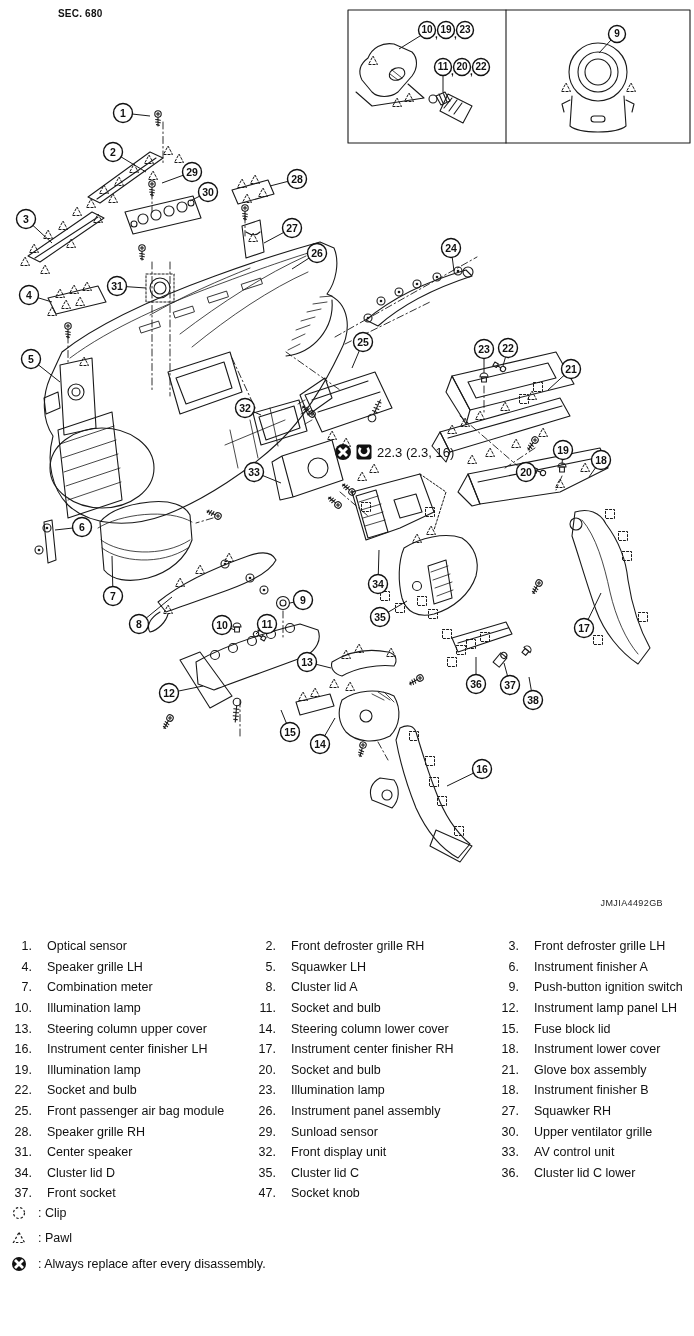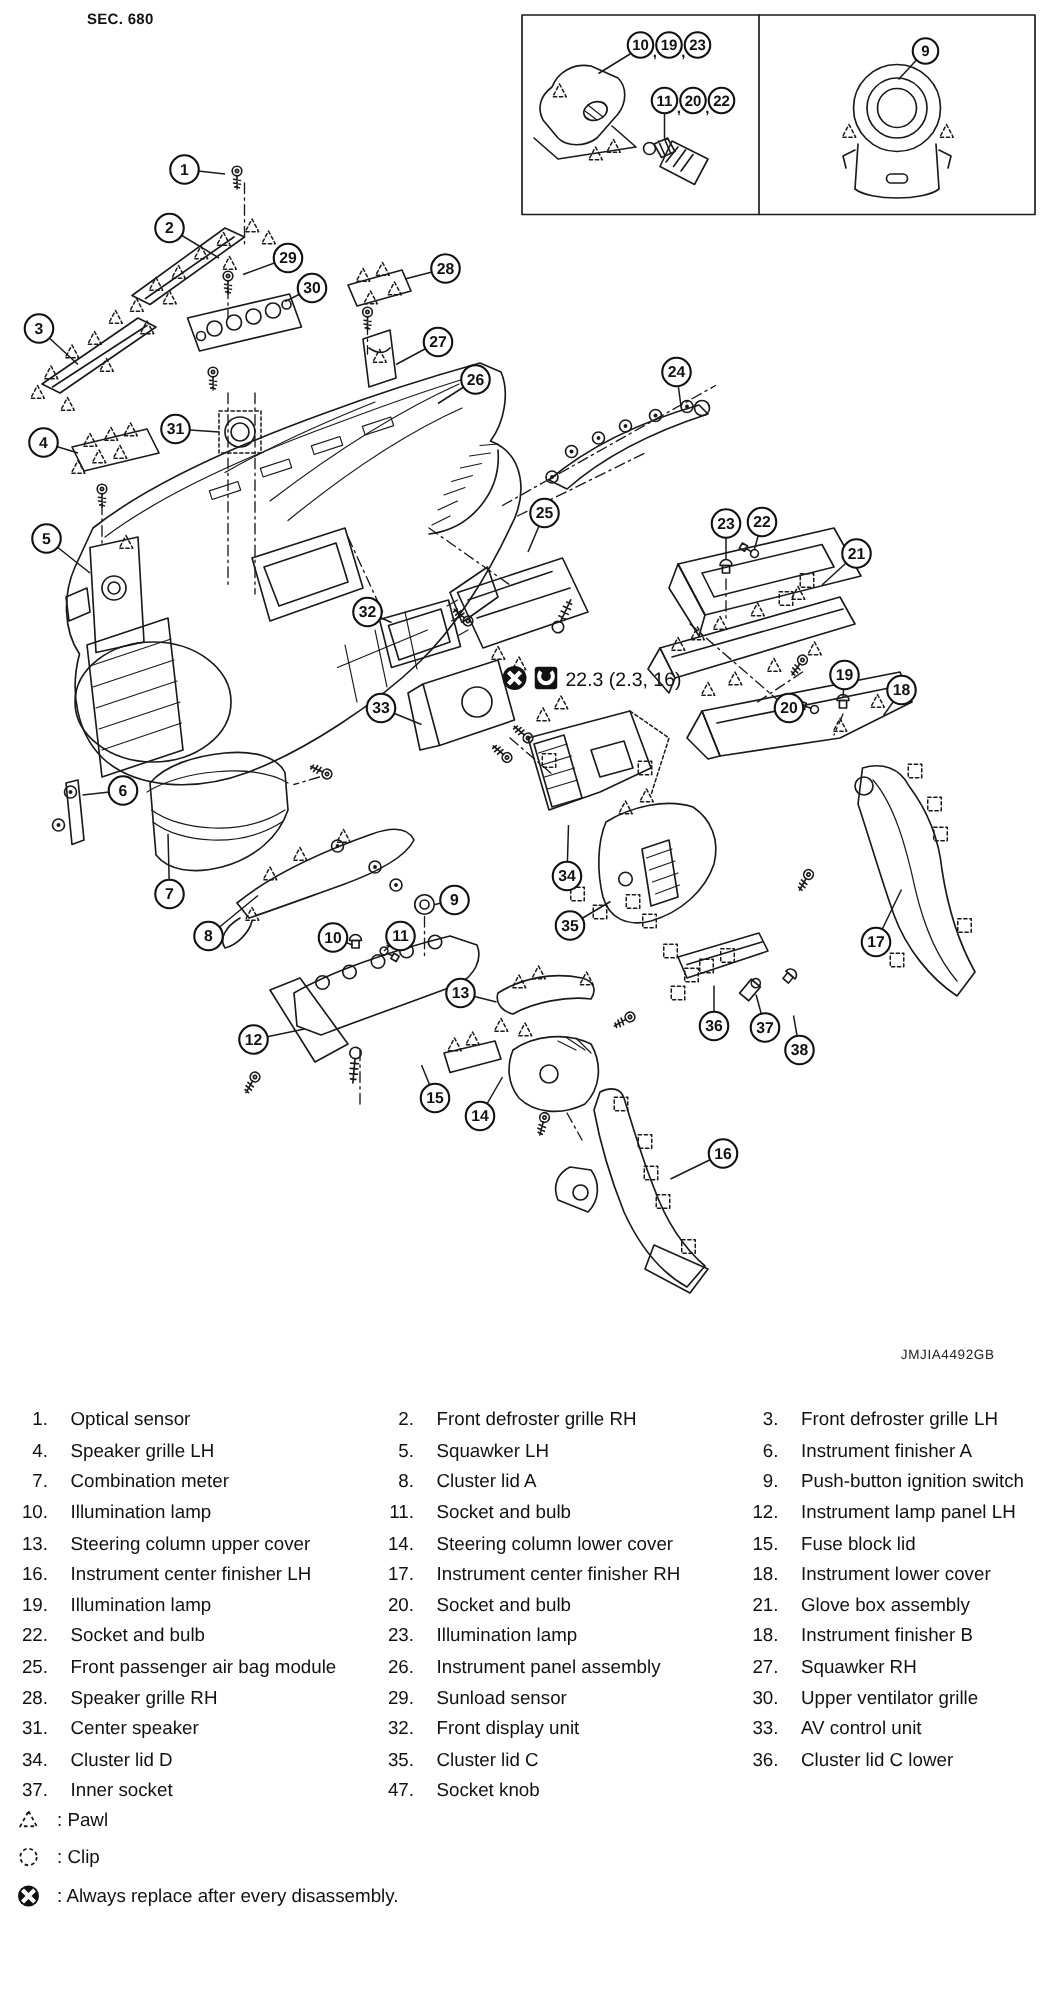--- a/index.html
+++ b/index.html
@@ -707,40 +707,40 @@
       <div class="part-label">Front display unit</div>
       <div class="part-num">33.</div>
       <div class="part-label">AV control unit</div>
       <div class="part-num">34.</div>
       <div class="part-label">Cluster lid D</div>
       <div class="part-num">35.</div>
       <div class="part-label">Cluster lid C</div>
       <div class="part-num">36.</div>
       <div class="part-label">Cluster lid C lower</div>
       <div class="part-num">37.</div>
-      <div class="part-label">Inner socket</div>
+      <div class="part-label">Front socket</div>
       <div class="part-num">47.</div>
       <div class="part-label">Socket knob</div>
     </div>
   <div id="legend">
       <div class="legend-row">
         <span class="legend-icon">
           <svg width="16" height="16" viewBox="0 0 16 16">
+            <circle cx="8" cy="8" r="5.5" fill="none" stroke="#1a1a1a" stroke-width="1.2" stroke-dasharray="2.4 2"></circle>
+          </svg>
+        </span>
+        <span class="legend-label">: Clip</span>
+      </div>
+      <div class="legend-row">
+        <span class="legend-icon">
+          <svg width="16" height="16" viewBox="0 0 16 16">
             <path d="M8,2.5 L13.5,12.5 L2.5,12.5 Z" fill="none" stroke="#1a1a1a" stroke-width="1.2" stroke-dasharray="2.4 2"></path>
           </svg>
         </span>
         <span class="legend-label">: Pawl</span>
-      </div>
-      <div class="legend-row">
-        <span class="legend-icon">
-          <svg width="16" height="16" viewBox="0 0 16 16">
-            <circle cx="8" cy="8" r="5.5" fill="none" stroke="#1a1a1a" stroke-width="1.2" stroke-dasharray="2.4 2"></circle>
-          </svg>
-        </span>
-        <span class="legend-label">: Clip</span>
       </div>
       <div class="legend-row">
         <span class="legend-icon">
           <svg width="16" height="16" viewBox="0 0 16 16">
             <circle cx="8" cy="8" r="7" fill="#111"></circle>
             <path d="M4,4 L12,12 M12,4 L4,12" stroke="#fff" stroke-width="2.8"></path>
           </svg>
         </span>
         <span class="legend-label">: Always replace after every disassembly.</span>
       </div>

